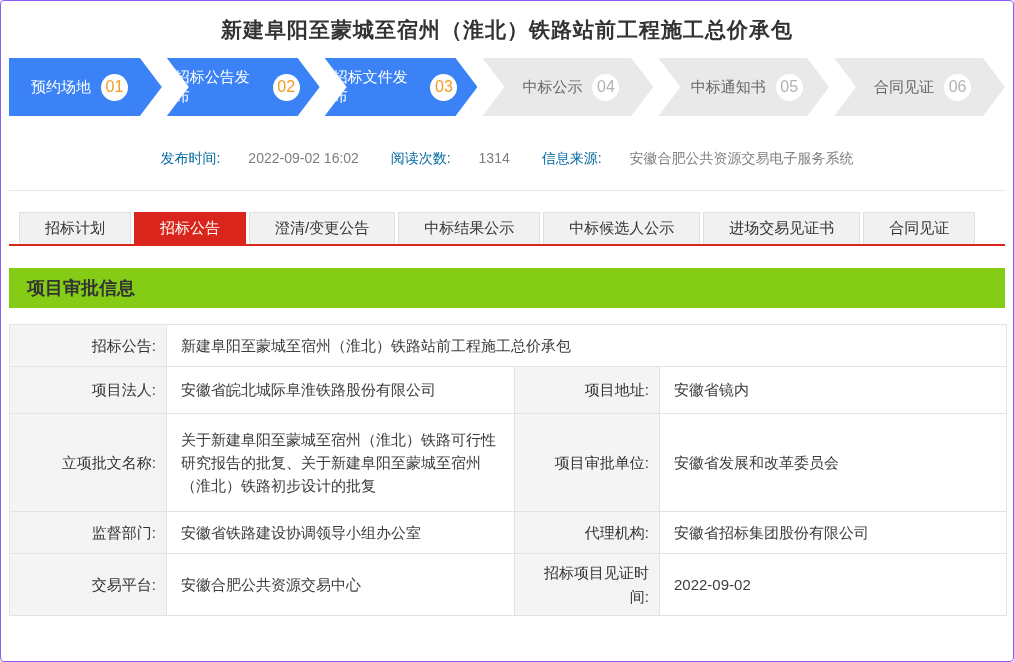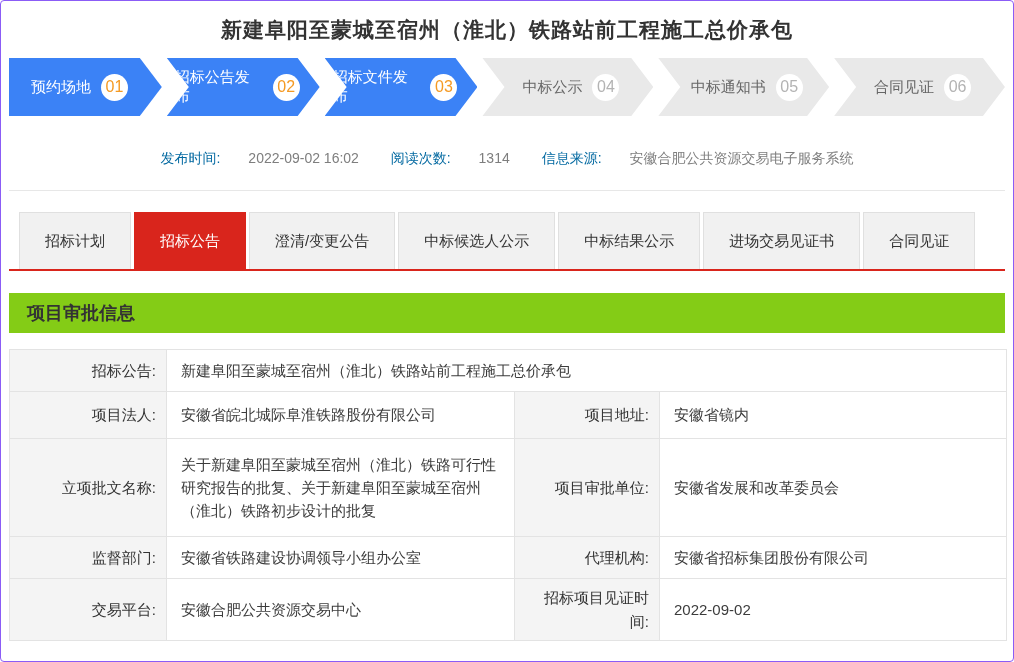--- a/index.html
+++ b/index.html
@@ -77,21 +77,21 @@
 
   
   .tabs {
     margin:21px 8px 0 8px;
     padding-left:10px;
     display:flex;
     gap:3px;
     border-bottom:2px solid #d9251c;
   }
   .tab {
-    height:57px;
+    height:32px;
     display:flex; align-items:center; justify-content:center;
     padding:4px 25px;
     font-size:15px;
     color:#333;
     background:#f1f1f1;
     border:1px solid #e0e0e0;
     border-bottom:none;
     cursor:pointer;
     white-space:nowrap;
   }
@@ -187,22 +187,22 @@
     <span class="m-label">信息来源:</span>
     <span class="m-value">安徽合肥公共资源交易电子服务系统</span>
   </div>
 
   <div class="divider"></div>
 
   <div class="tabs">
     <div class="tab">招标计划</div>
     <div class="tab active">招标公告</div>
     <div class="tab">澄清/变更公告</div>
+    <div class="tab">中标结果公示</div>
     <div class="tab">中标候选人公示</div>
-    <div class="tab">中标结果公示</div>
     <div class="tab">进场交易见证书</div>
     <div class="tab">合同见证</div>
   </div>
 
   <div class="section-bar">
     <span>项目审批信息</span>
   </div>
 
   <table class="info">
     <colgroup>

